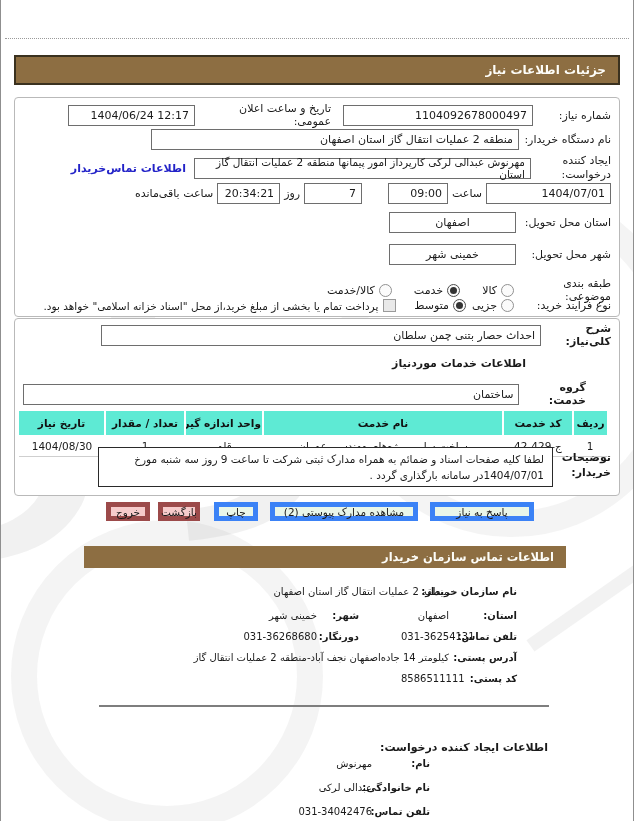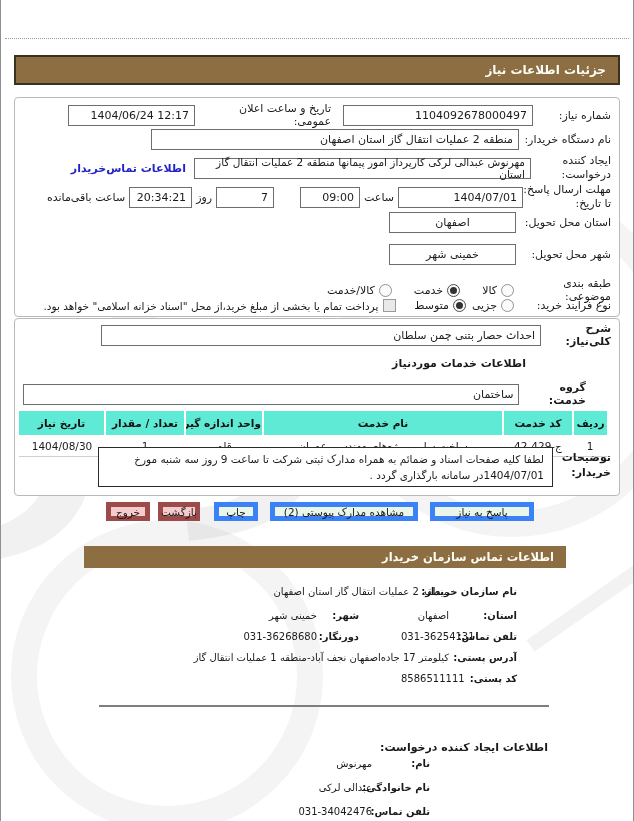--- a/index.html
+++ b/index.html
@@ -111,21 +111,20 @@
 
     <div class="row" style="top:56px;">
       <span class="lbl" style="width:80px;line-height:1.3;">ایجاد کننده درخواست:</span>
       <div class="box" style="width:337px;font-size:10.5px;">
         <span>مهرنوش عبدالی لرکی  کارپرداز امور  پیمانها منطقه 2  عملیات انتقال گاز  استان</span>
       </div>
       <span class="link">اطلاعات تماس‌خریدار</span>
     </div>
 
     <div class="row" style="top:85px;">
-      <span class="lbl" style="width:88px;line-height:1.3;">مهلت ارسال پاسخ: تا تاریخ:</span>
       <div class="box num" style="width:125px;">
         <span>1404/07/01</span>
       </div>
       <span class="lbl" style="margin-right:4px;">ساعت</span>
       <div class="box num" style="width:60px;margin-right:4px;">
         <span>09:00</span>
       </div>
       <div class="box num" style="width:58px;margin-right:26px;">
         <span>7</span>
       </div>
@@ -252,21 +251,21 @@
       <span class="c-val">خمینی شهر</span>
     </div>
     <div class="c-row">
       <span class="lbl">تلفن تماس:</span>
       <span class="c-val c-num" style="padding-left:42px;">031-36254131</span>
       <span class="lbl">دورنگار:</span>
       <span class="c-val c-num" style="padding-left:48px;">031-36268680</span>
     </div>
     <div class="c-row">
       <span class="lbl">آدرس پستی:</span>
-      <span class="c-val">کیلومتر 17 جاده‌اصفهان نجف آباد-منطقه 1 عملیات انتقال گاز</span>
+      <span class="c-val">کیلومتر 14 جاده‌اصفهان نجف آباد-منطقه 2 عملیات انتقال گاز</span>
     </div>
     <div class="c-row">
       <span class="lbl">کد پستی:</span>
       <span class="c-val c-num" style="padding-left:42px;">8586511111</span>
     </div>
   </div>
 
   <div class="divider"></div>
 
   <div class="creator-h">اطلاعات ایجاد کننده درخواست:</div>

